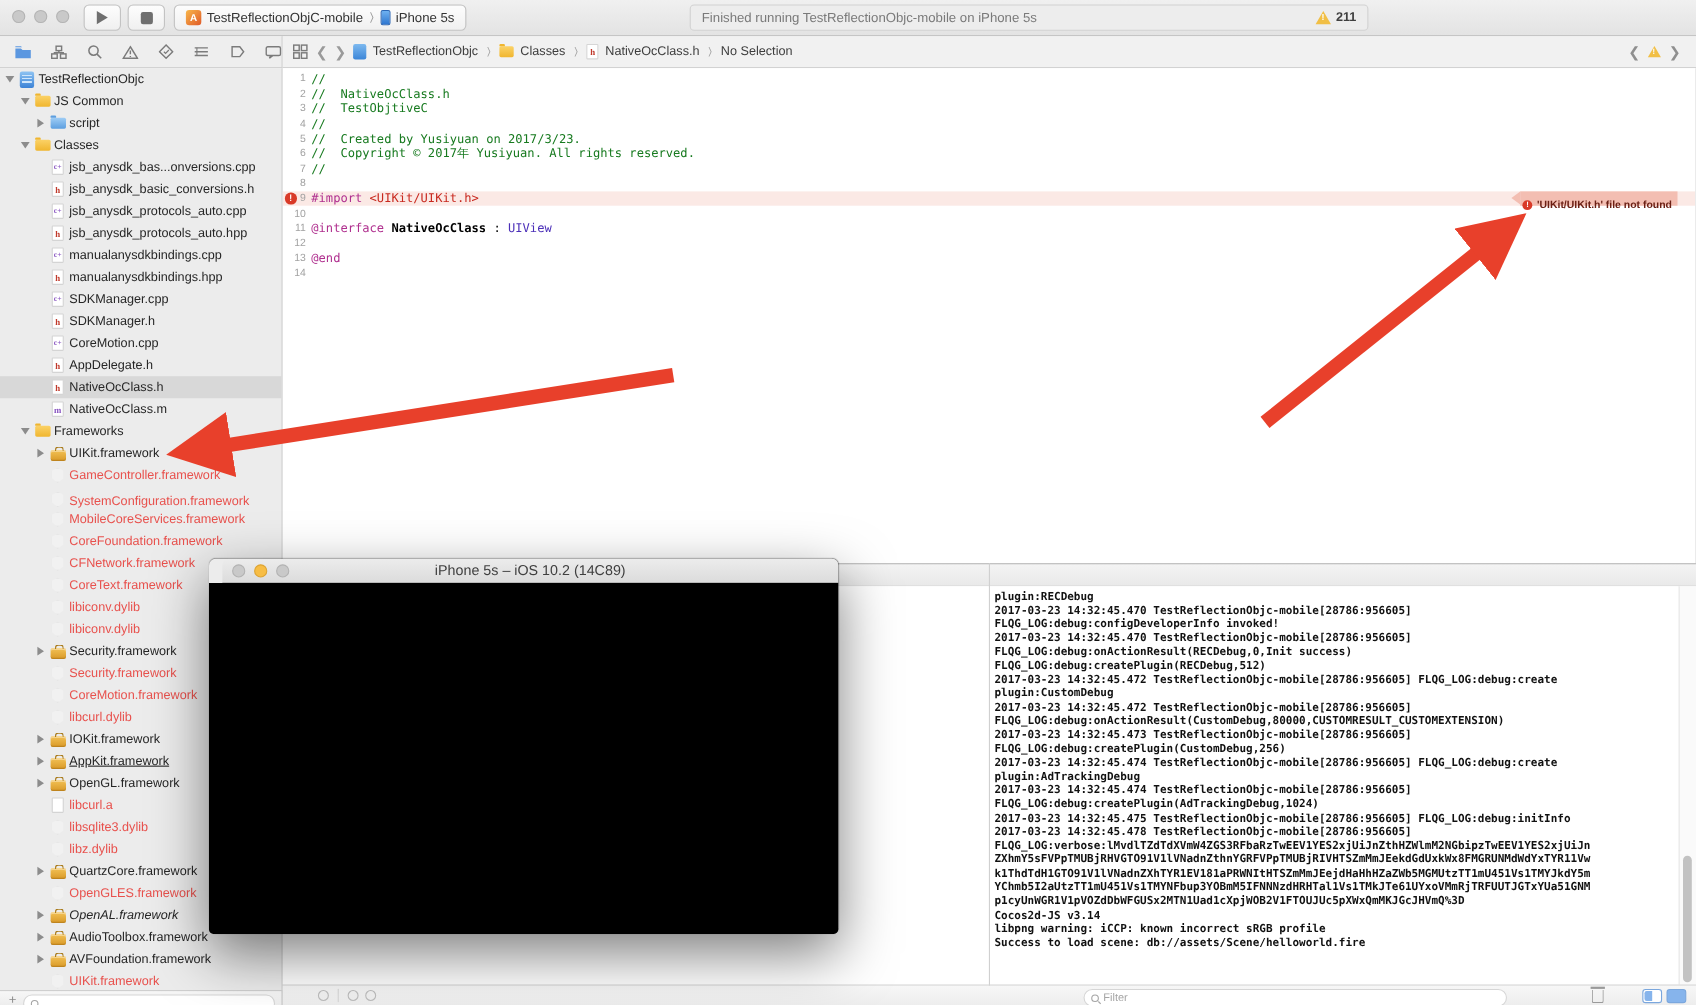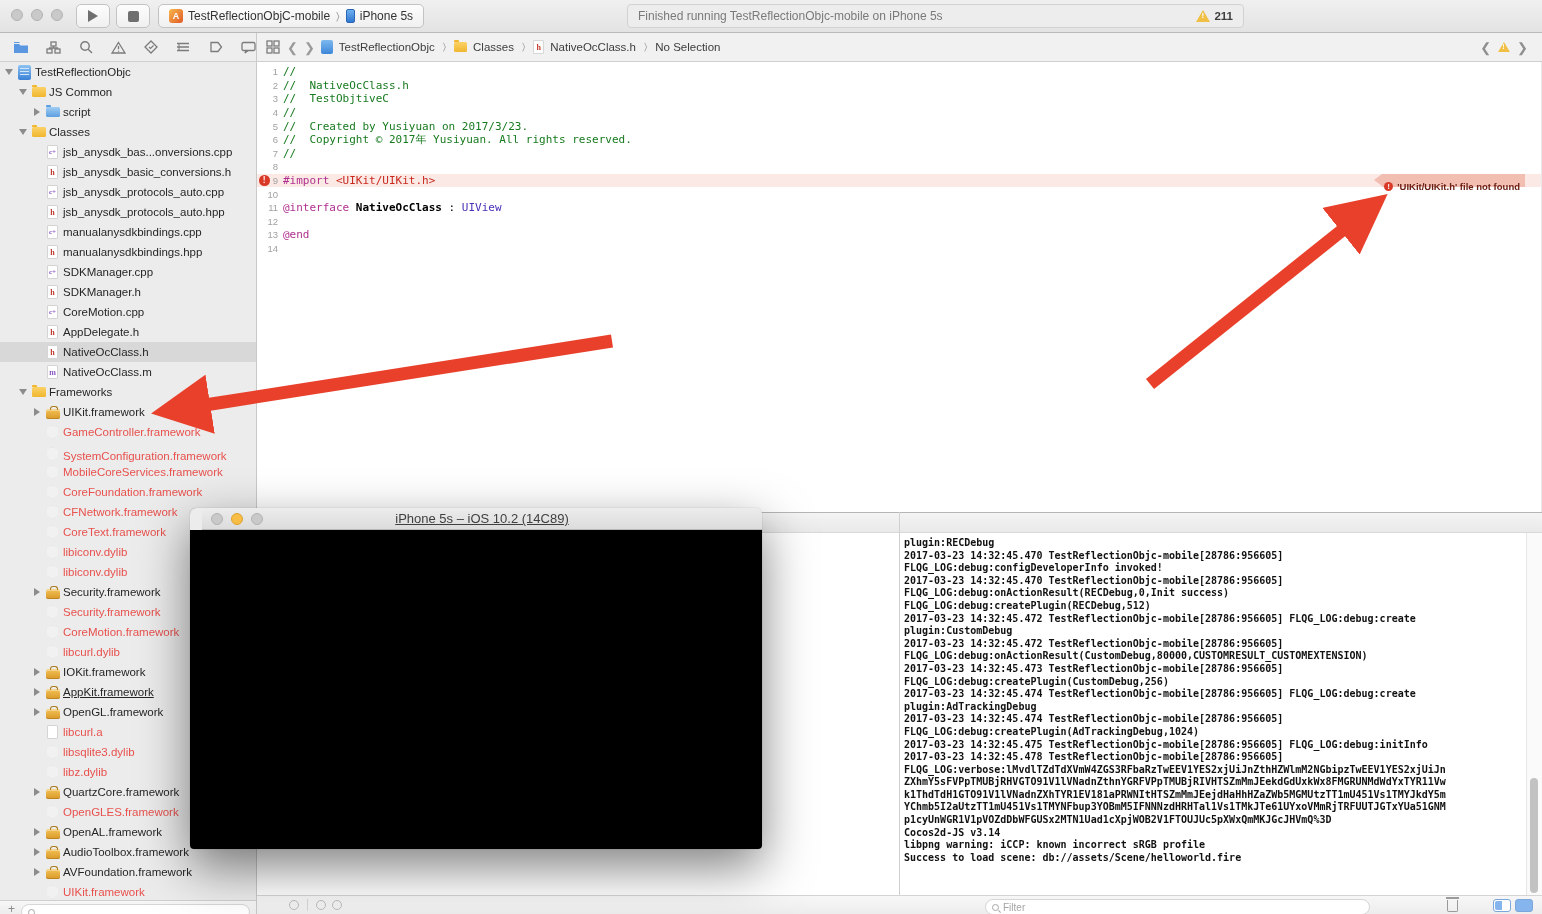--- a/index.html
+++ b/index.html
@@ -132,21 +132,21 @@
   .pane-toggle { position:absolute; top:3px; width:18px; height:13px; border-radius:3px; border:1px solid #7ba7dd; }
   .pane-toggle.left { left:1236px; background:#fff; }
   .pane-toggle.left::before { content:""; position:absolute; left:1px; top:1px; bottom:1px; width:7px; background:#86b4ec; border-radius:2px 0 0 2px; }
   .pane-toggle.right { left:1258px; background:#86b4ec; }
 
   
   #sim-window { left:190px; top:508px; width:572px; height:341px; border-radius:6px;
     box-shadow:0 18px 50px rgba(0,0,0,.5), 0 0 1px rgba(0,0,0,.4); z-index:60; }
   #sim-titlebar { position:absolute; left:12px; top:0; right:0; height:22px; border-radius:6px 6px 0 0;
     background:linear-gradient(#ececec,#dcdcdc); border-bottom:1px solid #b8b8b8;
-    display:flex; align-items:center; justify-content:center; font-size:13px; color:#3f3f3f;text-decoration:underline; }
+    display:flex; align-items:center; justify-content:center; font-size:13px; color:#3f3f3f; }
   #sim-lights { position:absolute; left:9px; top:5px; display:flex; gap:8px; }
   #sim-screen { position:absolute; left:0; top:22px; right:0; bottom:0; background:#000; border-radius:0 0 4px 4px; }
 
   
   #arrows { left:0; top:0; width:1542px; height:914px; z-index:40; pointer-events:none; }
 </style>
 </head>
 <body>
 
 <div class="abs" id="toolbar">
@@ -541,21 +541,21 @@
         </span>
         <span class="lbl">QuartzCore.framework</span>
       </div>
       <div class="tree-row" style="padding-left: 32px;">
         <span class="disc"></span>
         <span class="tree-ic">
           <span class="ic-ghost"></span>
         </span>
         <span class="lbl red">OpenGLES.framework</span>
       </div>
-      <div class="tree-row" style="padding-left: 32px;">
+      <div class="tree-row" style="padding-left: 32px; font-style: italic;">
         <span class="disc">
           <span class="disc-right"></span>
         </span>
         <span class="tree-ic">
           <span class="ic-toolbox"></span>
         </span>
         <span class="lbl">OpenAL.framework</span>
       </div>
       <div class="tree-row" style="padding-left: 32px;">
         <span class="disc">

